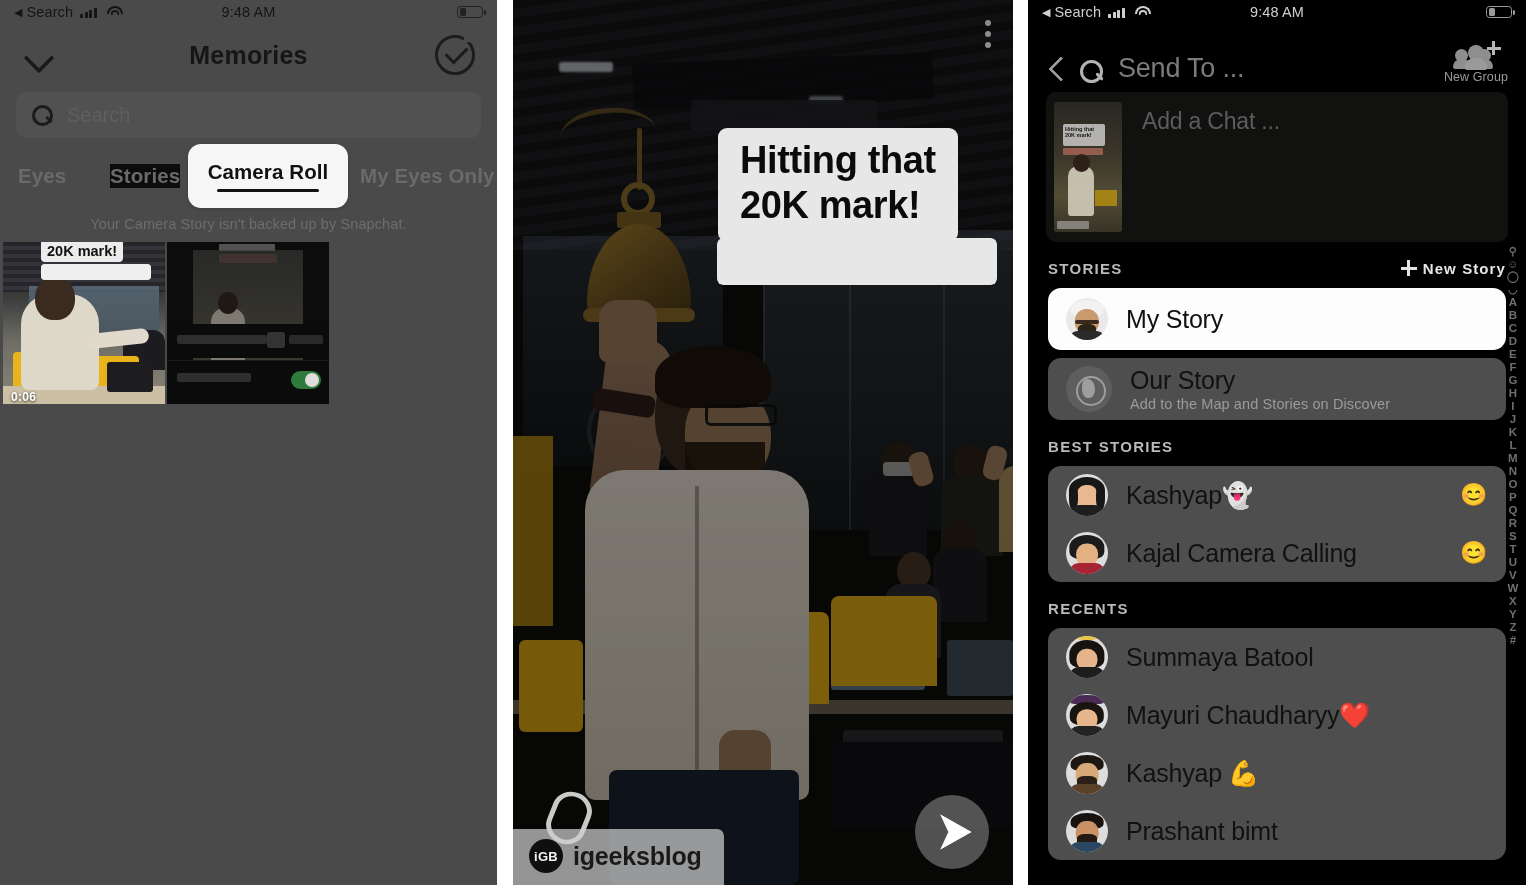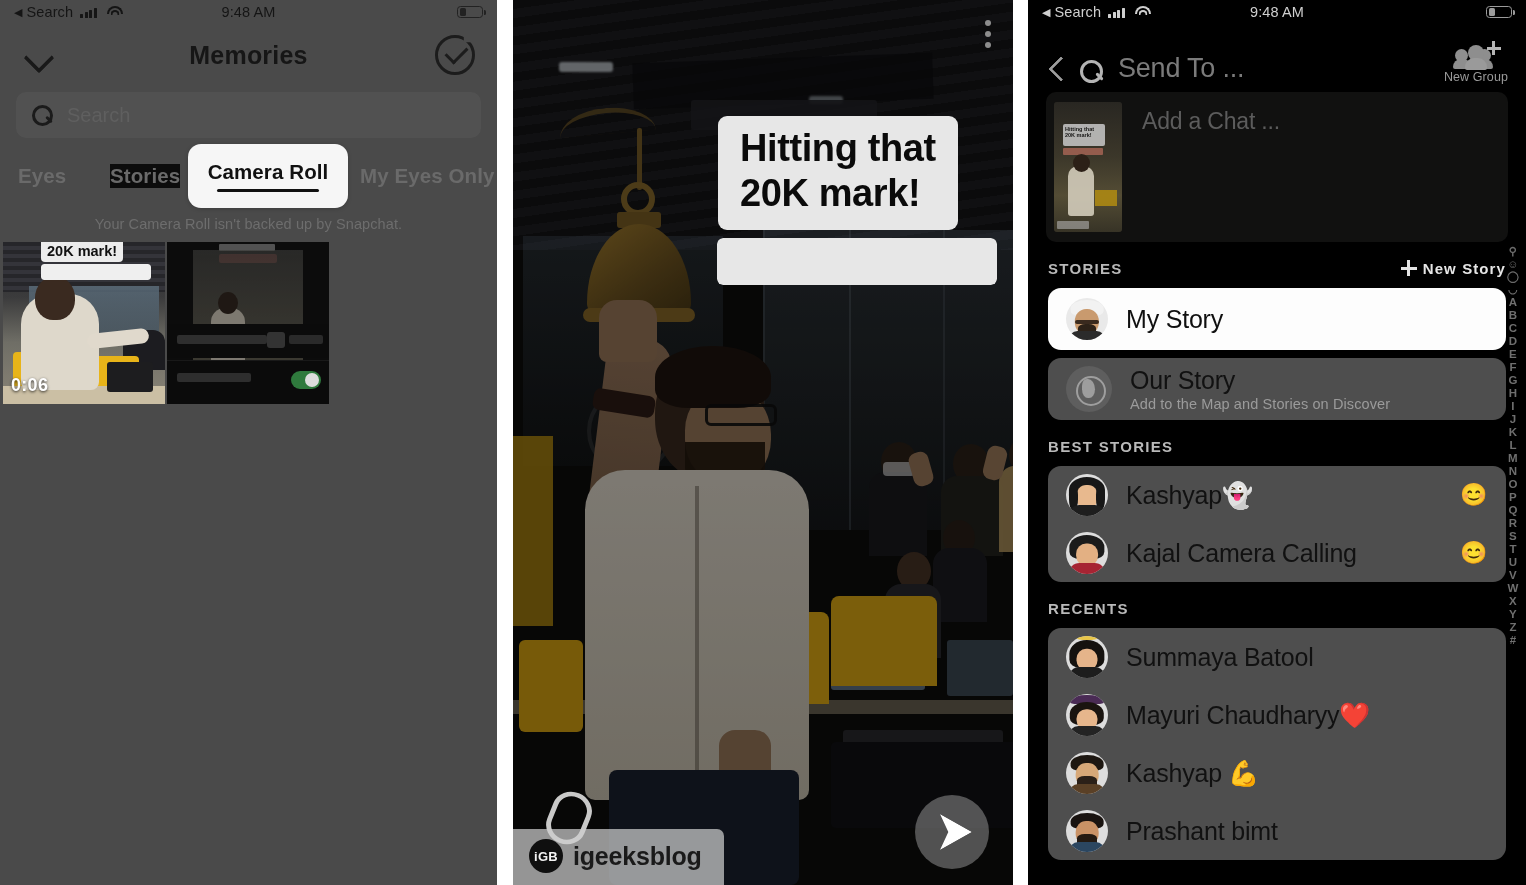--- a/index.html
+++ b/index.html
@@ -96,21 +96,21 @@
   .tab-card-label { font-size:20.5px; font-weight:700; color:#111; letter-spacing:.1px; }
   .tab-card-underline { width:102px; height:3.4px; background:#111; margin-top:5px; border-radius:2px; }
 
   .p1-note { text-align:center; font-size:14.5px; color:#6d6d6d; margin-top:8px; letter-spacing:.1px; }
 
   
   .thumbs { display:flex; gap:2px; margin-top:10px; padding-left:3px; }
   .thumb { position:relative; width:162px; height:162px; overflow:hidden; background:#1b1b1b; }
   .thumb.sel { box-shadow:inset 0 0 0 3px #6e6e6e; }
   .thumb .dur {
-    position:absolute; left:8px; bottom:8px; color:#fff; font-size:18px; font-weight:700;
+    position:absolute; left:8px; bottom:0; color:#fff; font-size:12px; font-weight:700;
     text-shadow:0 1px 3px rgba(0,0,0,.8); letter-spacing:.3px;margin-top:38px;
   }
   
   .t1scene { position:absolute; inset:0; background:linear-gradient(180deg,#2b2b2d 0%,#3b3b3c 34%,#6f6e66 62%,#8a8476 100%); }
   .t1scene .ceil { position:absolute; top:0; left:0; right:0; height:50px; background:repeating-linear-gradient(180deg,#26262a 0 4px,#34343a 4px 8px); }
   .t1scene .win { position:absolute; top:44px; left:26px; width:130px; height:52px; background:linear-gradient(180deg,#5c6e7c,#43525e); opacity:.8; }
   .t1scene .chairA { position:absolute; bottom:16px; left:10px; width:58px; height:36px; background:#e8b419; border-radius:4px 4px 0 0; }
   .t1scene .chairB { position:absolute; bottom:16px; left:74px; width:62px; height:32px; background:#e8b419; border-radius:4px 4px 0 0; }
   .t1scene .desk { position:absolute; bottom:0; left:0; right:0; height:18px; background:#cbbfa4; }
   .t1scene .printer { position:absolute; bottom:12px; right:12px; width:46px; height:30px; background:#1d1d1f; border-radius:3px; }
@@ -226,21 +226,21 @@
   .ph-s3 { position:absolute; top:548px; left:420px; width:54px; height:74px; background:#1d1d22; border-radius:16px 16px 0 0; }
   .ph-s3h { position:absolute; top:520px; left:430px; width:32px; height:36px; background:#2a2018; border-radius:50%; }
   .ph-logo { position:absolute; top:388px; left:74px; width:86px; height:86px; border:4px solid rgba(210,210,210,.12); border-radius:50%; }
 
   .ph-dim { position:absolute; inset:0; background:rgba(0,0,0,.45); }
 
   .kebab { position:absolute; top:20px; right:22px; display:flex; flex-direction:column; gap:5px; z-index:6; }
   .kebab i { display:block; width:6px; height:6px; border-radius:50%; background:#9b9b9b; opacity:.9; }
 
   .cap-main {
-    position:absolute; top:116px; left:205px; z-index:6;
+    position:absolute; top:128px; left:205px; z-index:6;
     background:#e7e7e7; border-radius:9px; padding:10px 22px 14px;
     color:#0b0b0b; font-size:38px; font-weight:800; line-height:1.18;
     letter-spacing:-.4px; max-width:270px;
   }
   .cap-tag {
     position:absolute; top:238px; left:716px; z-index:6;
     background:#e7e7e7; border-radius:6px; padding:7px 14px 9px;
     font-size:27px; font-weight:800; letter-spacing:1.2px;
     background-image:linear-gradient(90deg,#b9603a 0%,#c63a2e 38%,#a72b3c 72%,#8e2140 100%);
     -webkit-background-clip:text; background-clip:text; color:transparent;
@@ -424,21 +424,21 @@
         <div class="tab t1">Eyes</div>
         <div class="tab t2">Stories</div>
         <div class="tab t4">My Eyes Only</div>
         <div class="tab-card">
           <div class="tab-card-label">Camera Roll</div>
           <div class="tab-card-underline"></div>
         </div>
       </div>
     </div>
 
-    <div class="p1-note">Your Camera Roll isn't backed up by Snapchat.</div>
+    <div class="p1-note">Your Camera Story isn't backed up by Snapchat.</div>
 
     <div class="thumbs">
       <div class="thumb sel">
         <div class="t1scene">
           <div class="ceil"></div>
             <div class="win"></div>
           <div class="crowd"></div>
           <div class="chairA"></div>
             <div class="chairB"></div>
           <div class="desk"></div>

